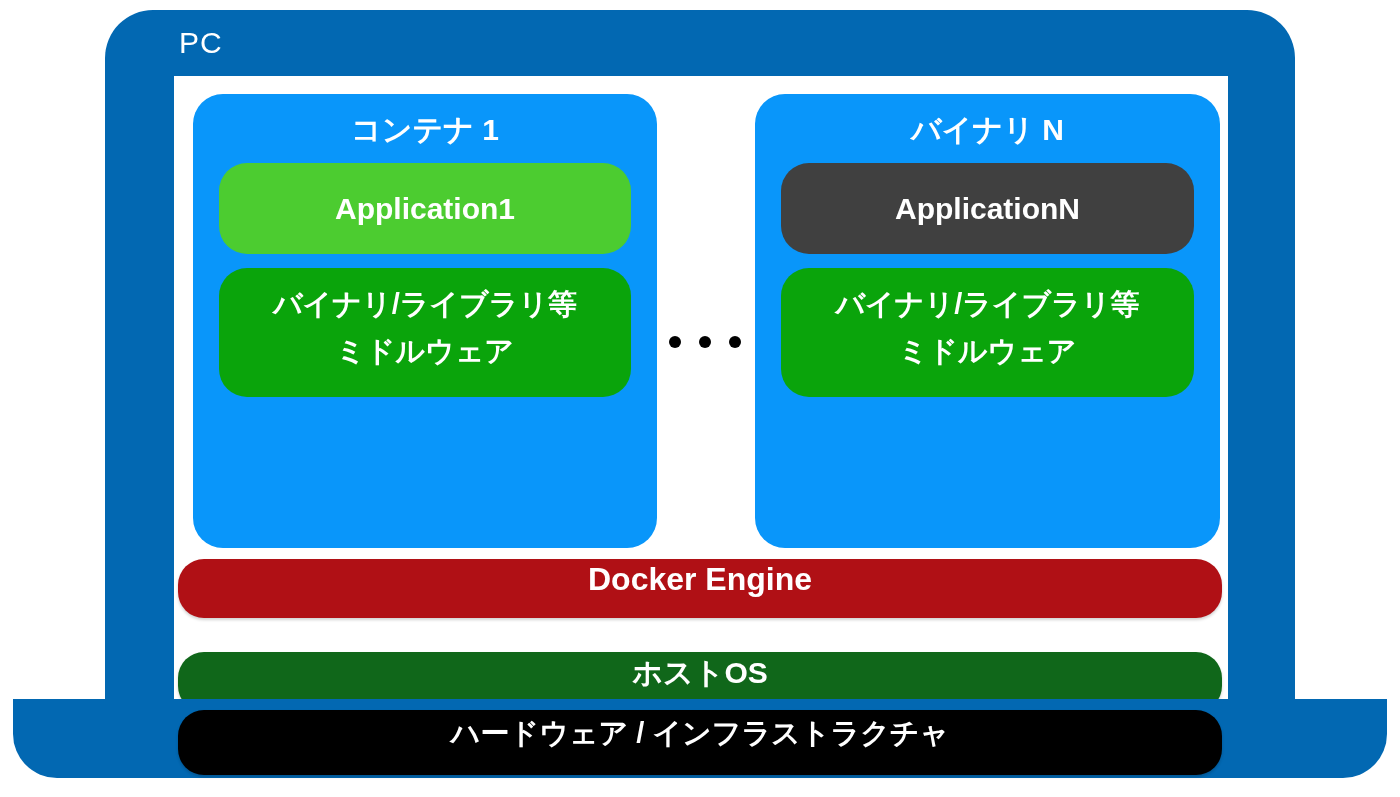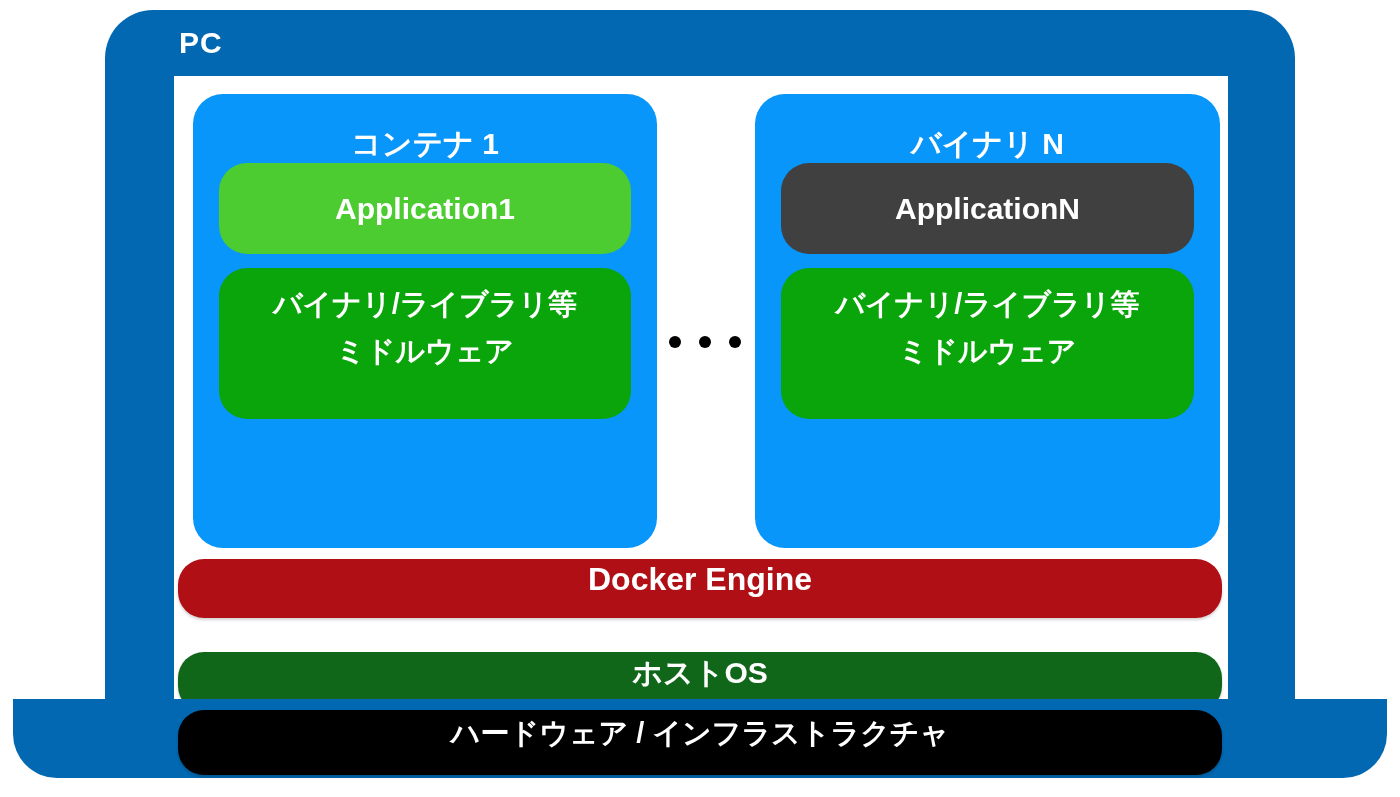--- a/index.html
+++ b/index.html
@@ -33,21 +33,21 @@
   .screen-inner {
     left: 174px; top: 76px;
     width: 1054px; height: 623px;
     background: #ffffff;
     z-index: 2;
   }
   .pc-label {
     left: 179px; top: 27px;
     font-size: 30px;
     line-height: 32px;
-    font-weight: 700;
+    font-weight: 400;
     letter-spacing: 1px;
     color: #ffffff;
     z-index: 2;
   }
 
   
   .container-box {
     top: 94px;
     height: 454px;
     border-radius: 30px;
@@ -55,38 +55,37 @@
   }
   .container-1 { left: 193px; width: 464px; }
   .container-n { left: 755px; width: 465px; }
   .container-title {
     position: absolute;
     left: 0; right: 0; top: 16px;
     text-align: center;
     font-size: 30px;
     font-weight: 700;
     color: #ffffff;
-    margin-top: 14px;
   }
   .app-box {
     position: absolute;
     left: 26px; right: 26px;
     top: 69px; height: 91px;
     border-radius: 28px;
     display: flex;
     align-items: center;
     justify-content: center;
     font-size: 30px;
     font-weight: 700;
     color: #ffffff;
   }
   .mid-box {
     position: absolute;
     left: 26px; right: 26px;
-    top: 174px; height: 151px;
+    top: 174px; height: 129px;
     border-radius: 28px;
     box-sizing: border-box;
     padding-top: 13px;
     text-align: center;
     font-size: 29px;
     line-height: 47px;
     font-weight: 700;
     color: #ffffff;
   }
 

